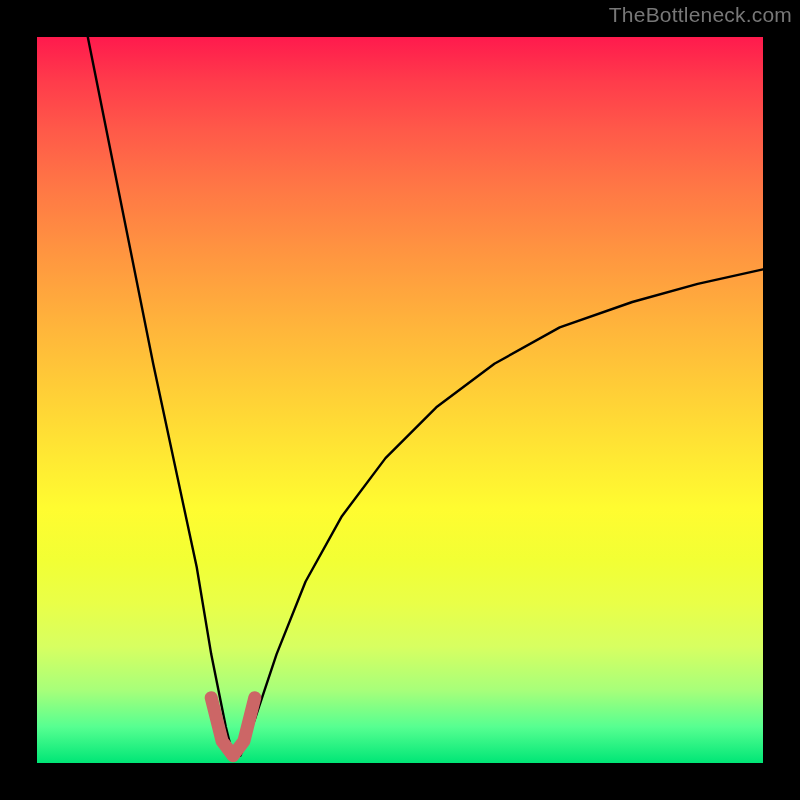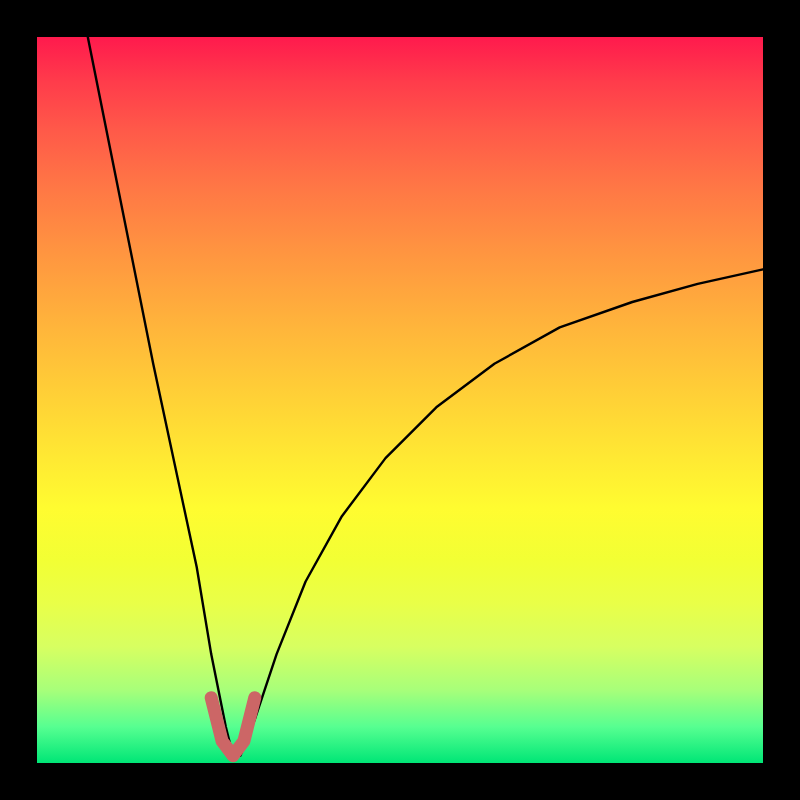--- a/index.html
+++ b/index.html
@@ -66,13 +66,14 @@
 <body>
 
 <div class="frame">
   <div class="plot-area"></div>
 
   <svg class="overlay" viewBox="0 0 726 726" preserveAspectRatio="none">
     <path d="M50.8 0.0 L72.6 108.9 L94.4 217.8 L116.2 326.7 L137.9 428.3 L159.7 530.0 L174.2 617.1 L188.8 689.7 L196.0 718.7 L203.3 718.7 L217.8 682.4 L239.6 617.1 L268.6 544.5 L304.9 479.2 L348.5 421.1 L399.3 370.3 L457.4 326.7 L522.7 290.4 L595.3 265.0 L660.7 246.8 L726.0 232.3" fill="none" stroke="#000" stroke-width="2.4" stroke-linecap="round" stroke-linejoin="round"></path>
     <path d="M174.2 660.7 L185.1 704.2 L196.0 718.7 L206.9 704.2 L217.8 660.7" fill="none" stroke="#cc6666" stroke-width="13" stroke-linecap="round" stroke-linejoin="round"></path>
   </svg>
 
+  <div class="watermark">TheBottleneck.com</div>
 </div>
 
 </body></html>

